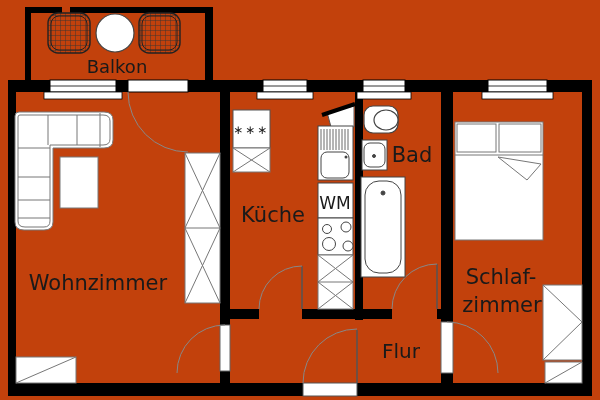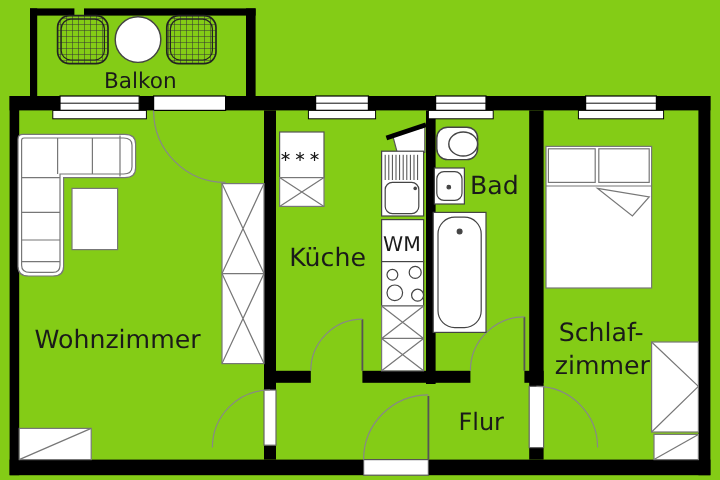--- a/index.html
+++ b/index.html
@@ -1,19 +1,19 @@
 <!DOCTYPE html>
 <html><head>
 <meta charset="utf-8">
 <style>
   html,body{margin:0;padding:0;background:#ffffff;}
   .stage{
     position:relative;
     width:600px;height:400px;
-    background:#84cc16;
+    background:#c2410c;
     font-family:"DejaVu Sans", sans-serif;
     overflow:hidden;
   }
   svg{display:block}
   text{fill:#1a1a1a;}
   .room-label{font-size:21px;}
   .small-label{font-size:17px;}
 </style>
 </head>
 <body>

